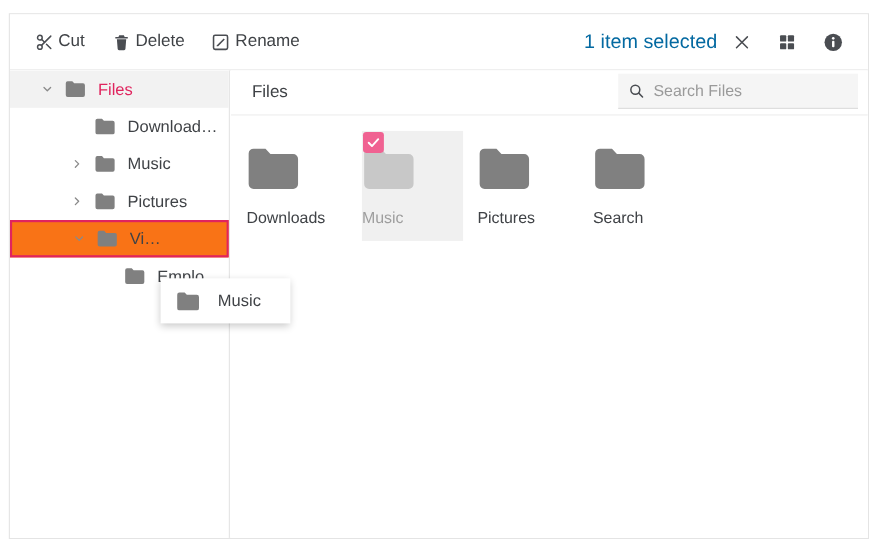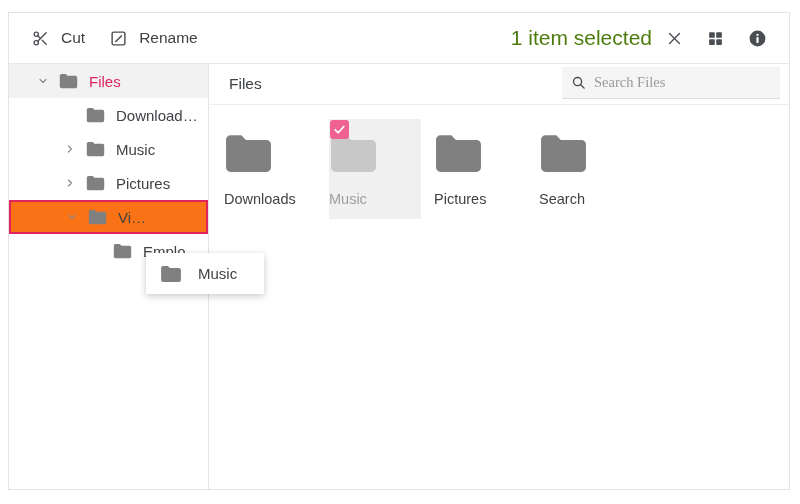--- a/index.html
+++ b/index.html
@@ -32,42 +32,42 @@
     height: 51px;
     box-sizing: border-box;
     border-bottom: 1px solid #e8e8e8;
     display: flex;
     align-items: center;
     background: #ffffff;
   }
   .tb-btn {
     display: flex;
     align-items: center;
-    gap: 12px;
+    gap: 4px;
     padding: 6px 9px;
     margin-left: 6px;
     color: #3f4246;
     font-size: 15.5px;
     cursor: pointer;
     white-space: nowrap;
   }
   .tb-btn:first-child { margin-left: 13px; }
   .tb-icon {
     width: 18px;
     height: 18px;
     display: inline-flex;
     align-items: center;
     justify-content: center;
     flex: 0 0 auto;
   }
   .tb-icon svg { display: block; }
   .tb-spacer { flex: 1 1 auto; }
   .tb-status {
-    color: #4d7c0f;
-    font-size: 21px;
+    color: #0369a1;
+    font-size: 18px;
     white-space: nowrap;
   }
   .tb-right-icon {
     width: 22px;
     height: 22px;
     display: inline-flex;
     align-items: center;
     justify-content: center;
     cursor: pointer;
     flex: 0 0 auto;
@@ -189,21 +189,21 @@
   .search-icon {
     margin-left: 9px;
     margin-right: 8px;
     display: inline-flex;
     flex: 0 0 auto;
   }
   .search-input {
     border: 0;
     background: transparent;
     outline: none;
-    font-family: Liberation Serif, serif;
+    font-family: Liberation Sans, sans-serif;
     font-size: 14.5px;
     color: #15803d;
     width: 170px;
     padding: 0;
   }
   .search-input::placeholder { color: #9a9a9a; }
 
   .tiles {
     display: flex;
     padding: 14px 0 0 14px;
@@ -258,20 +258,29 @@
             <circle cx="6" cy="18" r="3"></circle>
           <line x1="20" y1="4" x2="8.12" y2="15.88"></line>
             <line x1="14.47" y1="14.48" x2="20" y2="20"></line>
           <line x1="8.12" y1="8.12" x2="12" y2="12"></line>
         </svg>
       </span>
       <span>Cut</span>
     </div>
 
 
+    <div class="tb-btn">
+      <span class="tb-icon">
+        <svg width="17" height="17" viewBox="0 0 24 24" fill="#4a4d52">
+          <path d="M9 3h6l1 2h4v2H4V5h4l1-2z"></path>
+          <path d="M6 8h12l-1 12.2a1.8 1.8 0 0 1-1.8 1.8H8.8A1.8 1.8 0 0 1 7 20.2L6 8z"></path>
+        </svg>
+      </span>
+      <span>Delete</span>
+    </div>
 
 
     <div class="tb-btn">
       <span class="tb-icon">
         <svg width="17" height="17" viewBox="0 0 24 24">
           <rect x="3" y="3" width="18" height="18" rx="2" fill="none" stroke="#4a4d52" stroke-width="2"></rect>
           <path d="M16 7 L7 16 L7 17 L9 17 L17.5 8.5 Z" fill="#4a4d52"></path>
         </svg>
       </span>
       <span>Rename</span>

